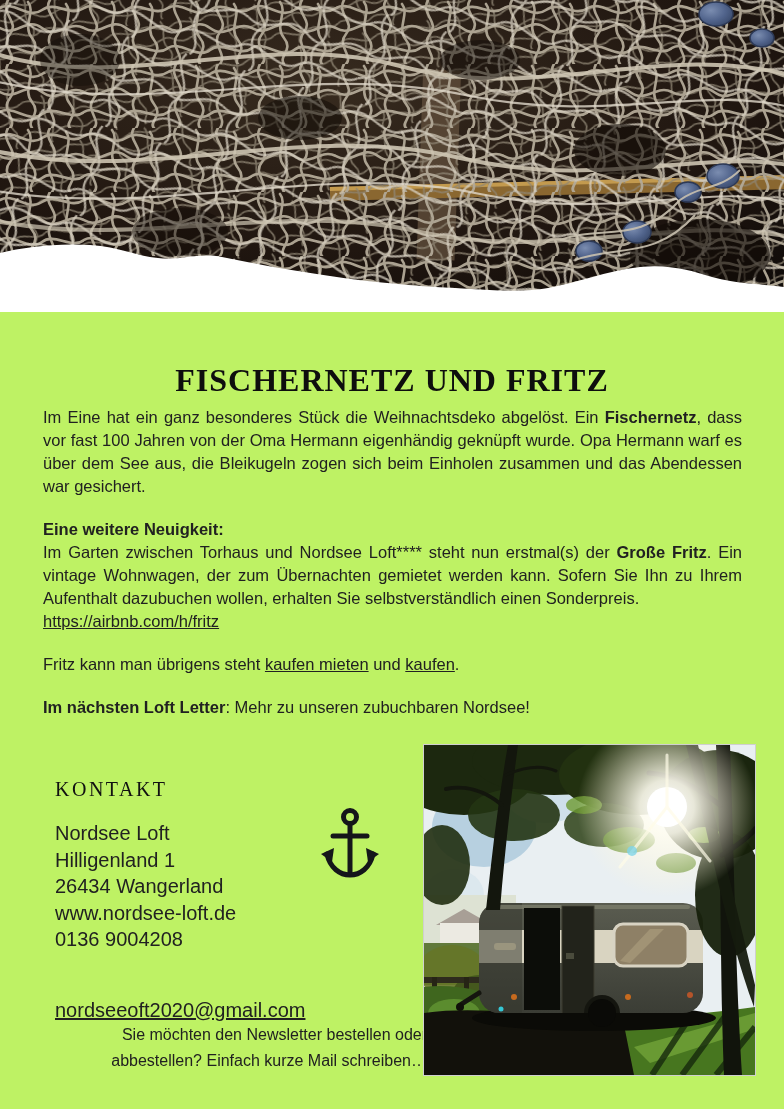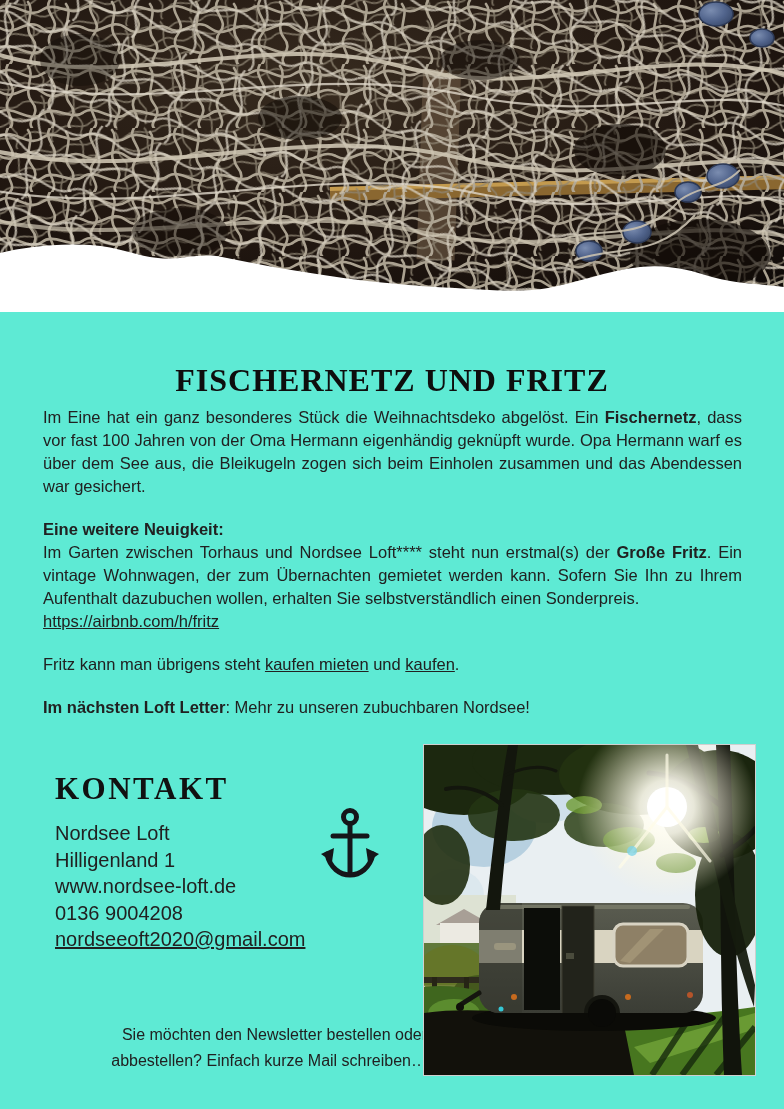--- a/index.html
+++ b/index.html
@@ -1,37 +1,37 @@
 <!DOCTYPE html>
 <html><head>
 <meta charset="utf-8">
 <style>
   html,body{margin:0;padding:0;background:#ffffff;}
   .page{
     position:relative;width:784px;height:1109px;margin:0 auto;overflow:hidden;
-    background:#5eead4;color:#1f1f1f;
+    background:#bef264;color:#1f1f1f;
     font-family:"Liberation Sans","DejaVu Sans",sans-serif;
   }
   .hero{position:absolute;left:0;top:0;width:784px;height:312px;}
   .page-title{
     position:absolute;left:0;top:341px;width:784px;text-align:center;
     font-family:"Liberation Serif","DejaVu Serif",serif;font-weight:700;
     font-size:32px;letter-spacing:1px;color:#0e0e0e;line-height:36px;
   }
   .copy{
     position:absolute;left:43px;top:406px;width:699px;
     font-size:16.5px;line-height:23px;text-align:justify;color:#212121;
   }
   .copy p{margin:0 0 20px 0;}
   .b{font-weight:700;}
-  .u{text-decoration:underline;}
+  .u{text-decoration:underline;margin-top:44px;}
   .contact{position:absolute;left:55px;top:772px;width:360px;}
   .contact-heading{
     margin:0 0 14px 0;font-family:"Liberation Serif","DejaVu Serif",serif;
-    font-weight:700;font-size:31px;letter-spacing:2.5px;color:#111;line-height:34px;
+    font-weight:400;font-size:20px;letter-spacing:2.5px;color:#111;line-height:34px;
   }
   .contact-line{font-size:20px;line-height:26.5px;color:#212121;}
   .newsletter{
     position:absolute;left:55px;top:1022px;width:372px;
     font-size:16px;line-height:26px;color:#212121;text-align:right;
   }
   .anchor{position:absolute;left:320px;top:806px;width:60px;height:82px;}
   .photo{
     position:absolute;left:423px;top:744px;width:331px;height:330px;
     border:1px solid #cfcfcf;box-sizing:content-box;
@@ -144,20 +144,21 @@
     <p><span>Im Eine hat ein ganz besonderes Stück die Weihnachtsdeko abgelöst. Ein </span><span class="b">Fischernetz</span><span>, dass vor fast 100 Jahren von der Oma Hermann eigenhändig geknüpft wurde. Opa Hermann warf es über dem See aus, die Bleikugeln zogen sich beim Einholen zusammen und das Abendessen war gesichert.</span></p>
     <p><span class="b">Eine weitere Neuigkeit:</span><br><span>Im Garten zwischen Torhaus und Nordsee Loft**** steht nun erstmal(s) der </span><span class="b">Große Fritz</span><span>. Ein vintage Wohnwagen, der zum Übernachten gemietet werden kann. Sofern Sie Ihn zu Ihrem Aufenthalt dazubuchen wollen, erhalten Sie selbstverständlich einen Sonderpreis.</span><br><span class="u">https://airbnb.com/h/fritz</span></p>
     <p><span>Fritz kann man übrigens steht </span><span class="u">kaufen mieten</span><span> und </span><span class="u">kaufen</span><span>.</span></p>
     <p><span class="b">Im nächsten Loft Letter</span><span>: Mehr zu unseren zubuchbaren Nordsee!</span></p>
   </div>
 
   <div class="contact">
     <h2 class="contact-heading">KONTAKT</h2>
     <div class="contact-line">Nordsee Loft</div>
     <div class="contact-line">Hilligenland 1</div>
+    <div class="contact-line">26434 Wangerland</div>
     <div class="contact-line">www.nordsee-loft.de</div>
     <div class="contact-line">0136 9004208</div>
     <div class="contact-line u">nordseeoft2020@gmail.com</div>
   </div>
 
   <div class="anchor">
     <svg width="60" height="82" viewBox="0 0 60 82" aria-hidden="true">
       <g fill="none" stroke="#15161a" stroke-width="5" stroke-linecap="round">
         <circle cx="30" cy="11" r="6.5"></circle>
         <line x1="30" y1="18" x2="30" y2="68"></line>

